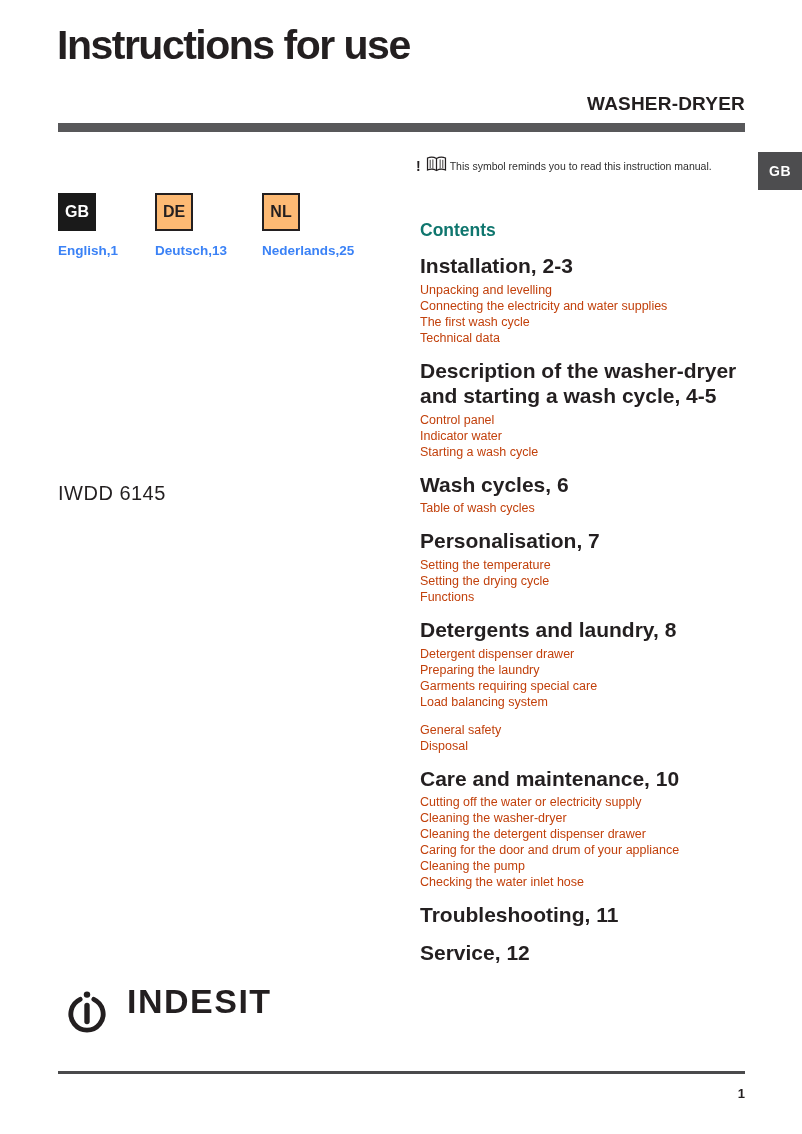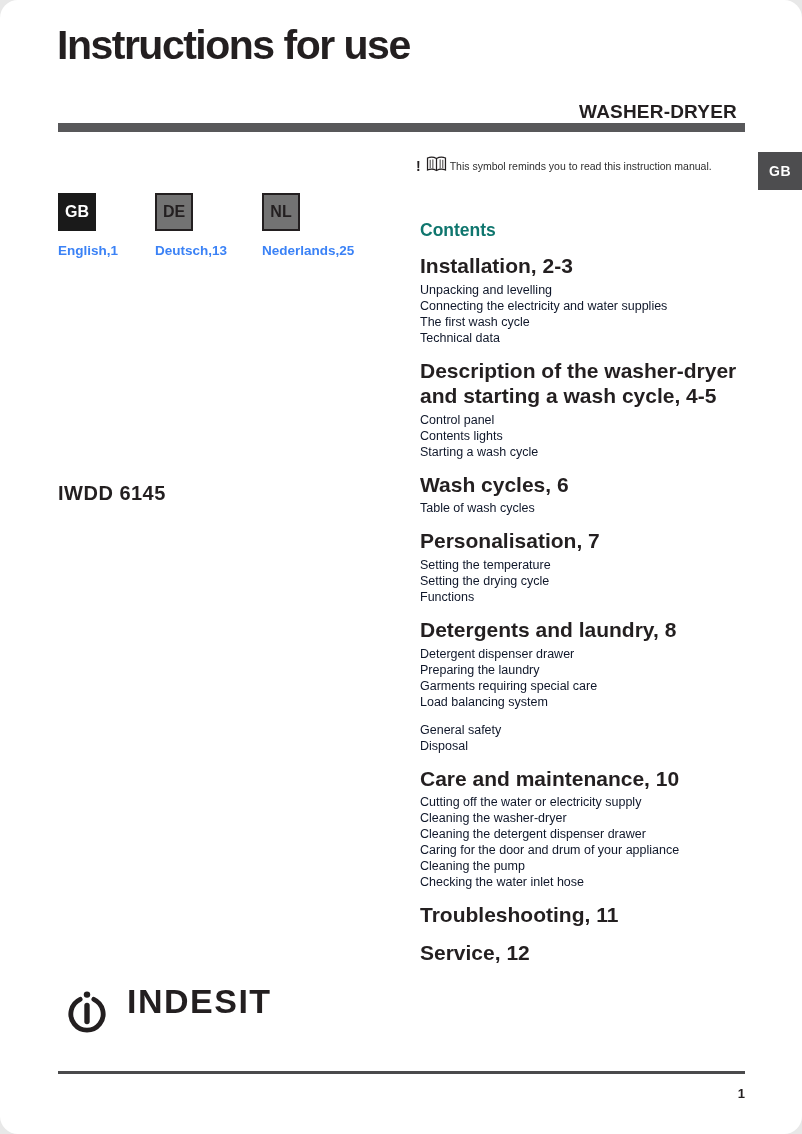--- a/index.html
+++ b/index.html
@@ -1,26 +1,26 @@
 <!DOCTYPE html>
 <html><head>
 <meta charset="utf-8">
 <style>
   html,body{margin:0;padding:0;background:#e8e8e8;}
   .page{
     position:relative;width:802px;height:1134px;background:#ffffff;
     margin:0 auto;overflow:hidden;
-    font-family:"Liberation Sans", sans-serif;color:#231f20;border-radius:18px;
+    font-family:"Liberation Sans", sans-serif;color:#231f20;
   }
   .doc-title{
     position:absolute;left:57px;top:22px;margin:0;
     font-size:41px;font-weight:bold;letter-spacing:-1.5px;color:#231f20;
   }
   .doc-subtitle{
-    position:absolute;right:57px;top:93px;margin:8px;
+    position:absolute;right:57px;top:93px;margin:0;
     font-size:19px;font-weight:bold;letter-spacing:0.2px;color:#231f20;
   }
   .top-bar{
     position:absolute;left:58px;top:123px;width:687px;height:9px;background:#58585a;
   }
   .gb-tab{
     position:absolute;right:0;top:152px;width:44px;height:38px;background:#4d4d4f;
     display:flex;align-items:center;justify-content:center;
     color:#ffffff;font-weight:bold;font-size:14px;letter-spacing:0.5px;
   }
@@ -29,37 +29,37 @@
     display:flex;align-items:center;font-size:10.5px;color:#2e2e2e;white-space:nowrap;
   }
   .reminder .bang{font-weight:bold;font-size:14px;margin-right:5px;color:#231f20;}
   .reminder .book{margin-right:3px;flex:0 0 auto;}
   .languages{position:absolute;left:58px;top:193px;width:360px;height:70px;}
   .lang-item{position:absolute;top:0;width:120px;}
   .lang-item:nth-child(1){left:0;}
   .lang-item:nth-child(2){left:97px;}
   .lang-item:nth-child(3){left:204px;}
   .lang-box{
-    width:38px;height:38px;box-sizing:border-box;border:2px solid #231f20;background:#737373;
+    width:38px;height:38px;box-sizing:border-box;border:2px solid #231f20;background:#fdba74;
     display:flex;align-items:center;justify-content:center;
     font-size:16px;font-weight:bold;color:#231f20;
   }
   .lang-item.filled .lang-box{background:#1a1a1a;color:#ffffff;border-color:#1a1a1a;}
   .lang-label{margin-top:12px;font-size:13.5px;font-weight:bold;color:#3b82f6;}
   .model{
     position:absolute;left:58px;top:482px;margin:0;
-    font-size:20px;font-weight:bold;letter-spacing:0.5px;color:#231f20;
+    font-size:20px;font-weight:normal;letter-spacing:0.5px;color:#231f20;
   }
   .contents{position:absolute;left:420px;top:220px;width:332px;}
   .contents-heading{margin:0 0 12px 0;font-size:17.5px;font-weight:bold;color:#0f766e;}
   .toc-section{margin-top:12px;}
   .toc-section:first-child{margin-top:0;}
   .toc-title{font-size:21px;font-weight:bold;line-height:1.2;margin-bottom:3.5px;color:#231f20;}
   .toc-items{list-style:none;margin:0;padding:0;}
-  .toc-items li{font-size:12.5px;line-height:16px;color:#0f172a;}
+  .toc-items li{font-size:12.5px;line-height:16px;color:#c2410c;}
   .logo{position:absolute;left:59px;top:984px;display:flex;align-items:flex-start;}
   .logo-mark{flex:0 0 auto;}
   .logo-text{
     font-size:34px;font-weight:bold;letter-spacing:1.5px;color:#231f20;
     margin-left:12px;line-height:1;
   }
   .bottom-rule{
     position:absolute;left:58px;top:1071px;width:687px;height:3px;background:#4a4a4c;
   }
   .page-number{
@@ -120,21 +120,21 @@
             <li>Unpacking and levelling</li>
             <li>Connecting the electricity and water supplies</li>
             <li>The first wash cycle</li>
             <li>Technical data</li>
           </ul>
         </div>
         <div class="toc-section">
           <div class="toc-title">Description of the washer-dryer and starting a wash cycle, 4-5</div>
           <ul class="toc-items">
             <li>Control panel</li>
-            <li>Contents lights</li>
+            <li>Indicator water</li>
             <li>Starting a wash cycle</li>
           </ul>
         </div>
         <div class="toc-section">
           <div class="toc-title">Wash cycles, 6</div>
           <ul class="toc-items">
             <li>Table of wash cycles</li>
           </ul>
         </div>
         <div class="toc-section">

